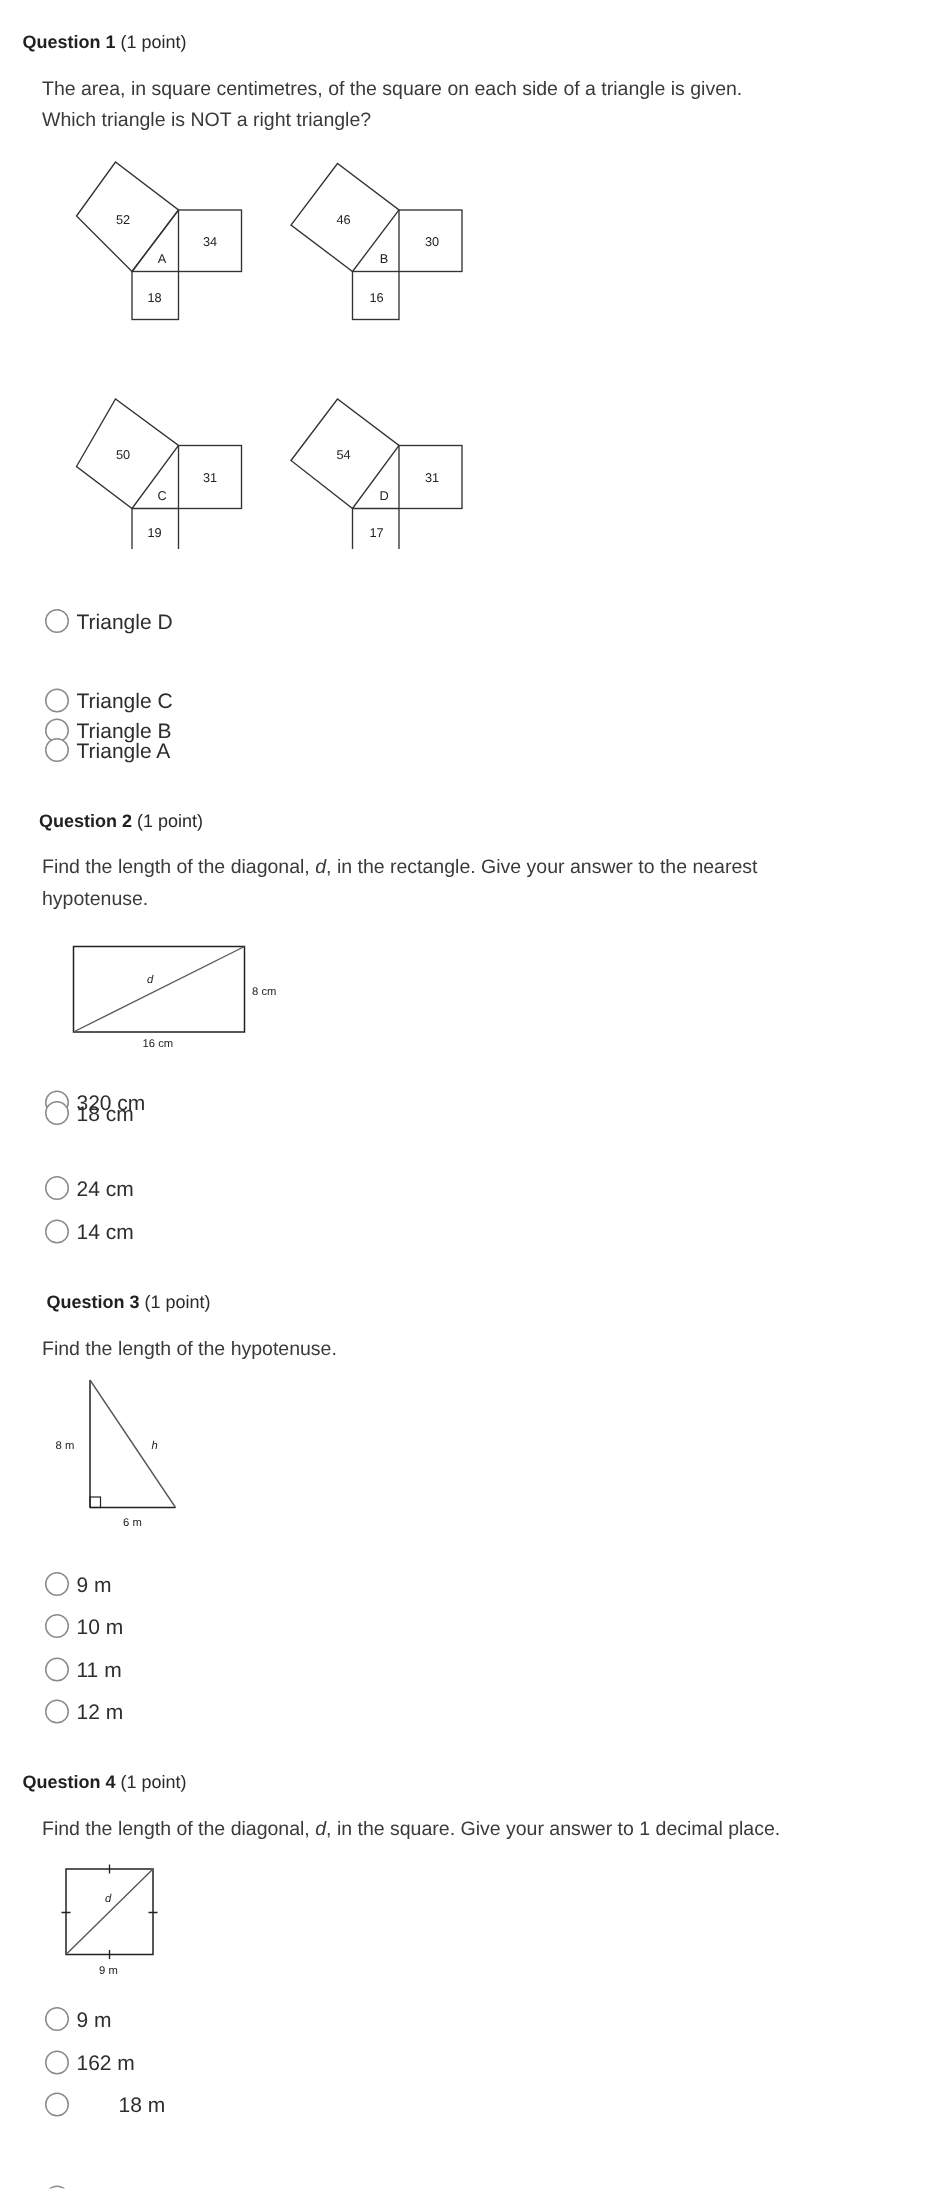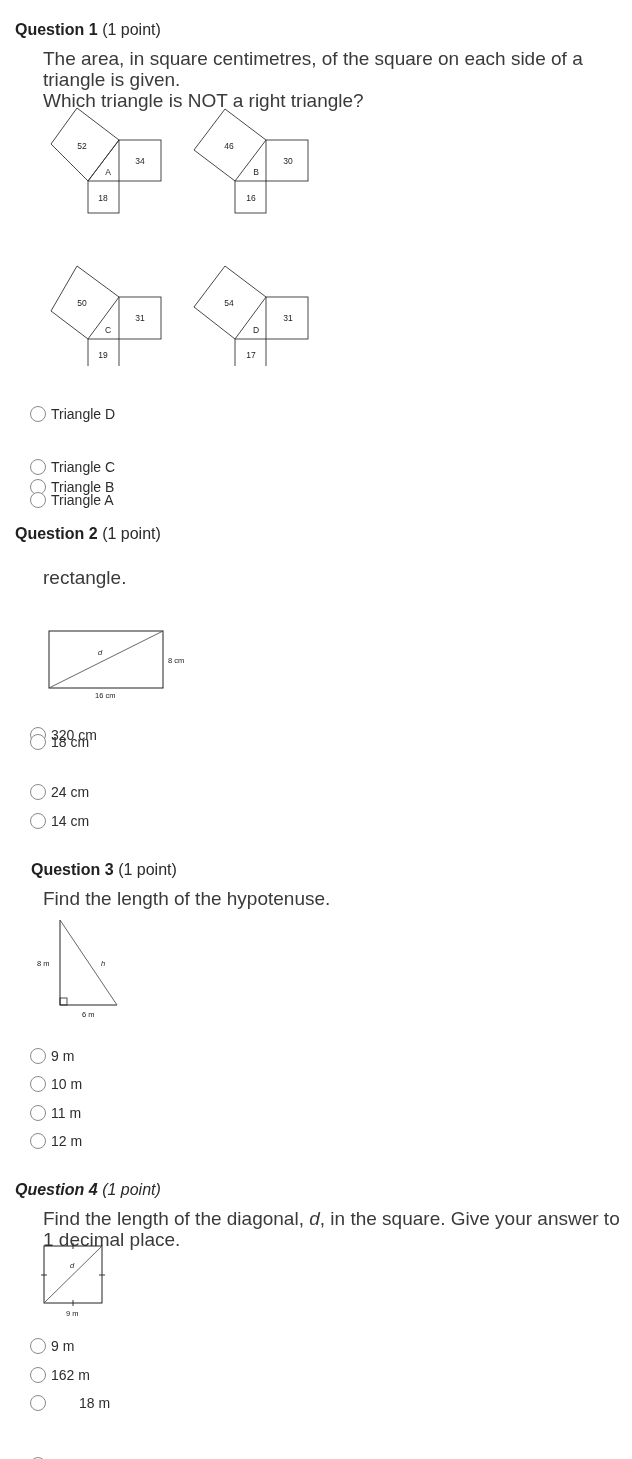--- a/index.html
+++ b/index.html
@@ -1,21 +1,21 @@
 <!DOCTYPE html>
 <html><head>
 <meta charset="utf-8">
 <style>
   html, body { margin:0; padding:0; background:#ffffff; }
   body { width:632px; height:1459px; position:relative; overflow:hidden;
          font-family:"Liberation Sans", "DejaVu Sans", sans-serif; color:#202122; }
-  .q-title { position:absolute; left:15px; font-size:16px; color:#202122; }
+  .q-title { position:absolute; left:15px; font-size:12px; color:#202122; }
   .q-title b { font-weight:bold; }
   .q-title .pts { font-weight:normal; color:#2a2a2a; }
-  .q-text { position:absolute; left:43px; width:580px; font-size:19px; line-height:21px; color:#3a3a3a; }
+  .q-text { position:absolute; left:28px; width:580px; font-size:13px; line-height:21px; color:#3a3a3a; }
   .q-text i { font-style:italic; }
   .fig { position:absolute; }
   .opt { position:absolute; left:30px; height:22px; display:flex; align-items:center; cursor:pointer; }
   .radio { width:16px; height:16px; border:1px solid #8a8a8a; border-radius:50%; box-sizing:border-box; background:#fff; margin-right:5px; }
   .opt-label { font-size:14px; color:#2d2d2d;text-align:center; }
   svg text { font-family:"Liberation Sans", sans-serif; fill:#222; }
 </style>
 </head>
 <body>
 
@@ -93,26 +93,27 @@
 </div>
 <div class="opt" style="top:476px;">
   <span class="radio"></span>
   <span class="opt-label">Triangle B</span>
 </div>
 <div class="opt" style="top:489px;">
   <span class="radio"></span>
   <span class="opt-label">Triangle A</span>
 </div>
 
-<div class="q-title" style="top:525px;">
+<div class="q-title" style="top:540px;margin-left:11px;">
   <b>Question 2</b>
   <span class="pts">(1 point)</span>
 </div>
 <div class="q-text" style="top:567px;">
-  <div>rectangle.</div>
+  <div><span>Find the length of the diagonal, </span><i>d</i><span>, in the rectangle. Give your answer to the nearest</span></div>
+  <div>hypotenuse.</div>
 </div>
 
 <svg class="fig" style="left:40px;top:620px;" width="160" height="85" viewBox="0 0 160 85">
   <rect x="9" y="11" width="114" height="57" fill="none" stroke="#222" stroke-width="1"></rect>
   <line x1="9" y1="68" x2="123" y2="11" stroke="#555" stroke-width="0.9"></line>
   <text x="58" y="35" font-size="7.5" font-style="italic">d</text>
   <text x="128" y="43" font-size="7.5">8 cm</text>
   <text x="55" y="78" font-size="7.5">16 cm</text>
 </svg>
 
@@ -161,21 +162,21 @@
 </div>
 <div class="opt" style="top:1102px;">
   <span class="radio"></span>
   <span class="opt-label">11 m</span>
 </div>
 <div class="opt" style="top:1130px;">
   <span class="radio"></span>
   <span class="opt-label">12 m</span>
 </div>
 
-<div class="q-title" style="top:1181px;font-style:italic;">
+<div class="q-title" style="top:1181px;">
   <b>Question 4</b>
   <span class="pts">(1 point)</span>
 </div>
 <div class="q-text" style="top:1208px;">
   <div><span>Find the length of the diagonal, </span><i>d</i><span>, in the square. Give your answer to 1 decimal place.</span></div>
 </div>
 
 <svg class="fig" style="left:30px;top:1235px;" width="100" height="90" viewBox="0 0 100 90">
   <rect x="14" y="11" width="58" height="57" fill="none" stroke="#222" stroke-width="1"></rect>
   <line x1="14" y1="68" x2="72" y2="11" stroke="#555" stroke-width="0.9"></line>

